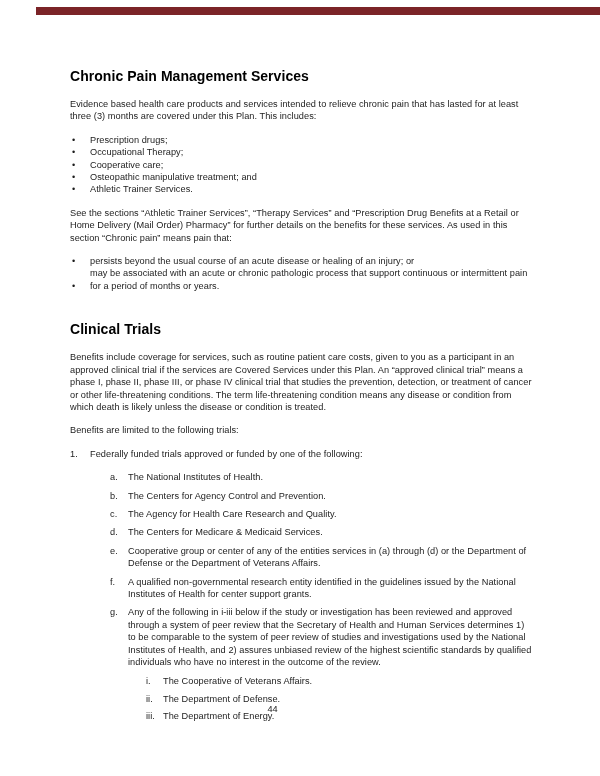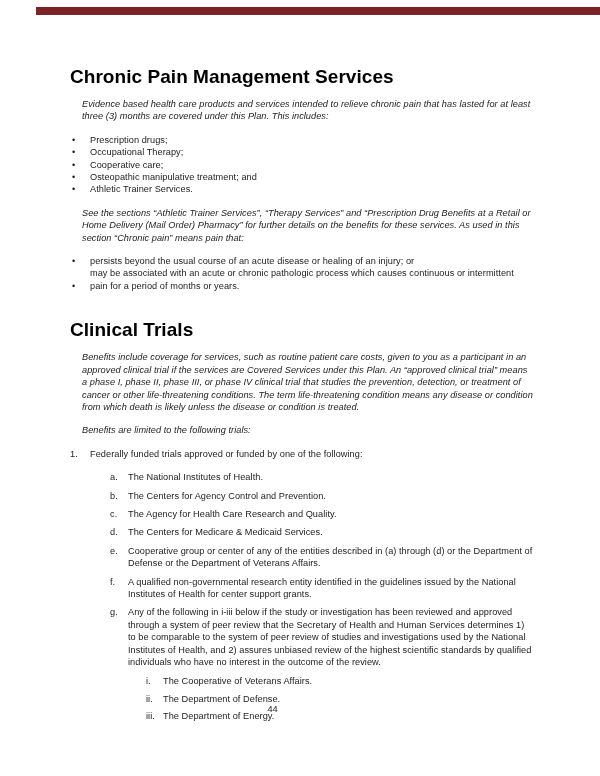--- a/index.html
+++ b/index.html
@@ -9,25 +9,25 @@
     font-family:"Liberation Sans", sans-serif;
     color:#1c1c1c;
   }
   .page{position:relative;width:600px;height:776px;background:#ffffff;overflow:hidden;}
   .top-bar{position:absolute;top:7px;left:36px;right:0;height:8px;}
   .content{
     position:absolute;left:70px;top:68px;width:463px;
     font-size:9.2px;line-height:12.4px;letter-spacing:0.05px;
   }
   .h{
-    font-size:19px;line-height:17px;font-weight:bold;color:#000;
+    font-size:14px;line-height:17px;font-weight:bold;color:#000;
     margin:0 0 13px 0;
   }
   .h.second{margin-top:29px;}
-  .para{margin:0 0 11px 12px;font-style:italic;}
+  .para{margin:0 0 11px 0;}
   .list{margin:0 0 11px 0;}
   .li{display:flex;align-items:flex-end;}
   .bl .li::before{content:"\2022";flex:0 0 18px;margin-left:2px;}
   .li .t{flex:1;}
   
   .num-item{display:flex;margin:4px 0 0 0;}
   .num-item > .m{flex:0 0 20px;}
   .num-item > .b{flex:1;}
   .alpha-item{display:flex;margin:6px 0 0 0;}
   .alpha-item > .m{flex:0 0 18px;}
@@ -73,21 +73,21 @@
         </div>
     </div>
 
     <p class="para">See the sections “Athletic Trainer Services”, “Therapy Services” and “Prescription Drug Benefits at a Retail or Home Delivery (Mail Order) Pharmacy” for further details on the benefits for these services.  As used in this section “Chronic pain” means pain that:</p>
 
     <div class="list bl">
       <div class="li">
           <span class="t">persists beyond the usual course of an acute disease or healing of an injury; or</span>
         </div>
       <div class="li">
-          <span class="t">may be associated with an acute or chronic pathologic process which causes continuous or intermittent pain for a period of months or years.</span>
+          <span class="t">may be associated with an acute or chronic pathologic process that support continuous or intermittent pain for a period of months or years.</span>
         </div>
     </div>
 
     <div class="h second">Clinical Trials</div>
 
     <p class="para">Benefits include coverage for services, such as routine patient care costs, given to you as a participant in an approved clinical trial if the services are Covered Services under this Plan. An “approved clinical trial” means a phase I, phase II, phase III, or phase IV clinical trial that studies the prevention, detection, or treatment of cancer or other life-threatening conditions. The term life-threatening condition means any disease or condition from which death is likely unless the disease or condition is treated.</p>
 
     <p class="para">Benefits are limited to the following trials:</p>
 
     <div class="num-item">
@@ -112,21 +112,21 @@
             <div class="b">The Agency for Health Care Research and Quality.</div>
           </div>
 
           <div class="alpha-item">
             <span class="m">d.</span>
             <div class="b">The Centers for Medicare &amp; Medicaid Services.</div>
           </div>
 
           <div class="alpha-item">
             <span class="m">e.</span>
-            <div class="b">Cooperative group or center of any of the entities described in (a) through (d) or the Department of Defense or the Department of Veterans Affairs.</div>
+            <div class="b">Cooperative group or center of any of the entities services in (a) through (d) or the Department of Defense or the Department of Veterans Affairs.</div>
           </div>
 
           <div class="alpha-item">
             <span class="m">f.</span>
             <div class="b">A qualified non-governmental research entity identified in the guidelines issued by the National Institutes of Health for center support grants.</div>
           </div>
 
           <div class="alpha-item">
             <span class="m">g.</span>
             <div class="b">

